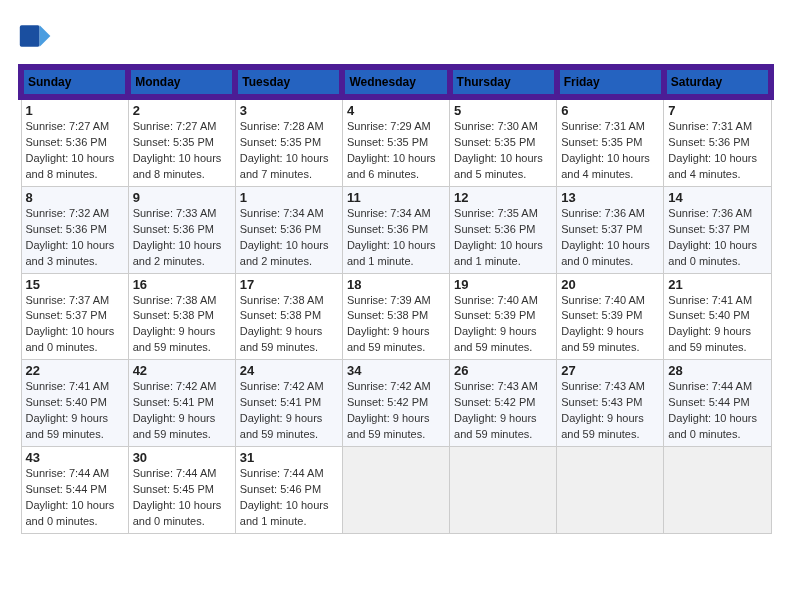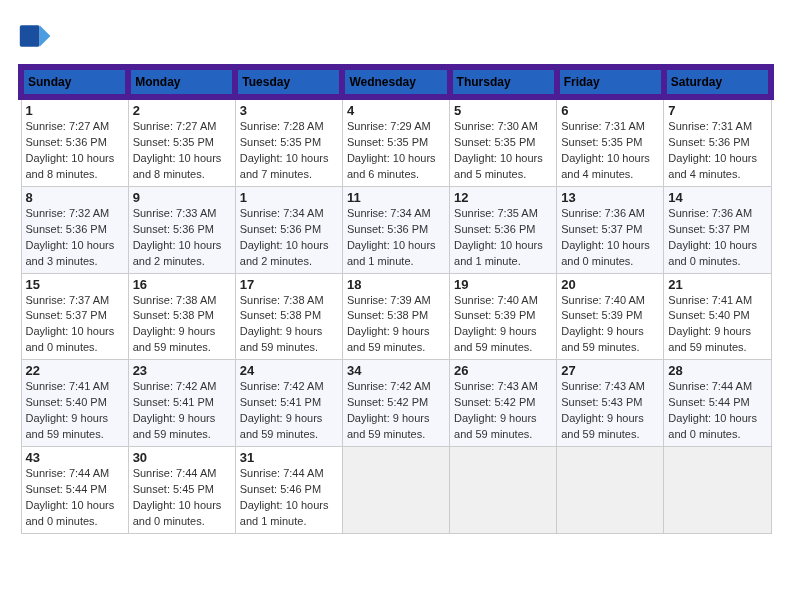--- a/index.html
+++ b/index.html
@@ -214,21 +214,21 @@
         <span class="day-number">21</span>
         <span class="day-info">Sunrise: 7:41 AM<br>Sunset: 5:40 PM<br>Daylight: 9 hours and 59 minutes.</span>
       </td>
         </tr>
         <tr>
           <td>
         <span class="day-number">22</span>
         <span class="day-info">Sunrise: 7:41 AM<br>Sunset: 5:40 PM<br>Daylight: 9 hours and 59 minutes.</span>
       </td>
           <td>
-        <span class="day-number">23</span>
+        <span class="day-number">42</span>
         <span class="day-info">Sunrise: 7:42 AM<br>Sunset: 5:41 PM<br>Daylight: 9 hours and 59 minutes.</span>
       </td>
           <td>
         <span class="day-number">24</span>
         <span class="day-info">Sunrise: 7:42 AM<br>Sunset: 5:41 PM<br>Daylight: 9 hours and 59 minutes.</span>
       </td>
           <td>
         <span class="day-number">34</span>
         <span class="day-info">Sunrise: 7:42 AM<br>Sunset: 5:42 PM<br>Daylight: 9 hours and 59 minutes.</span>
       </td>

